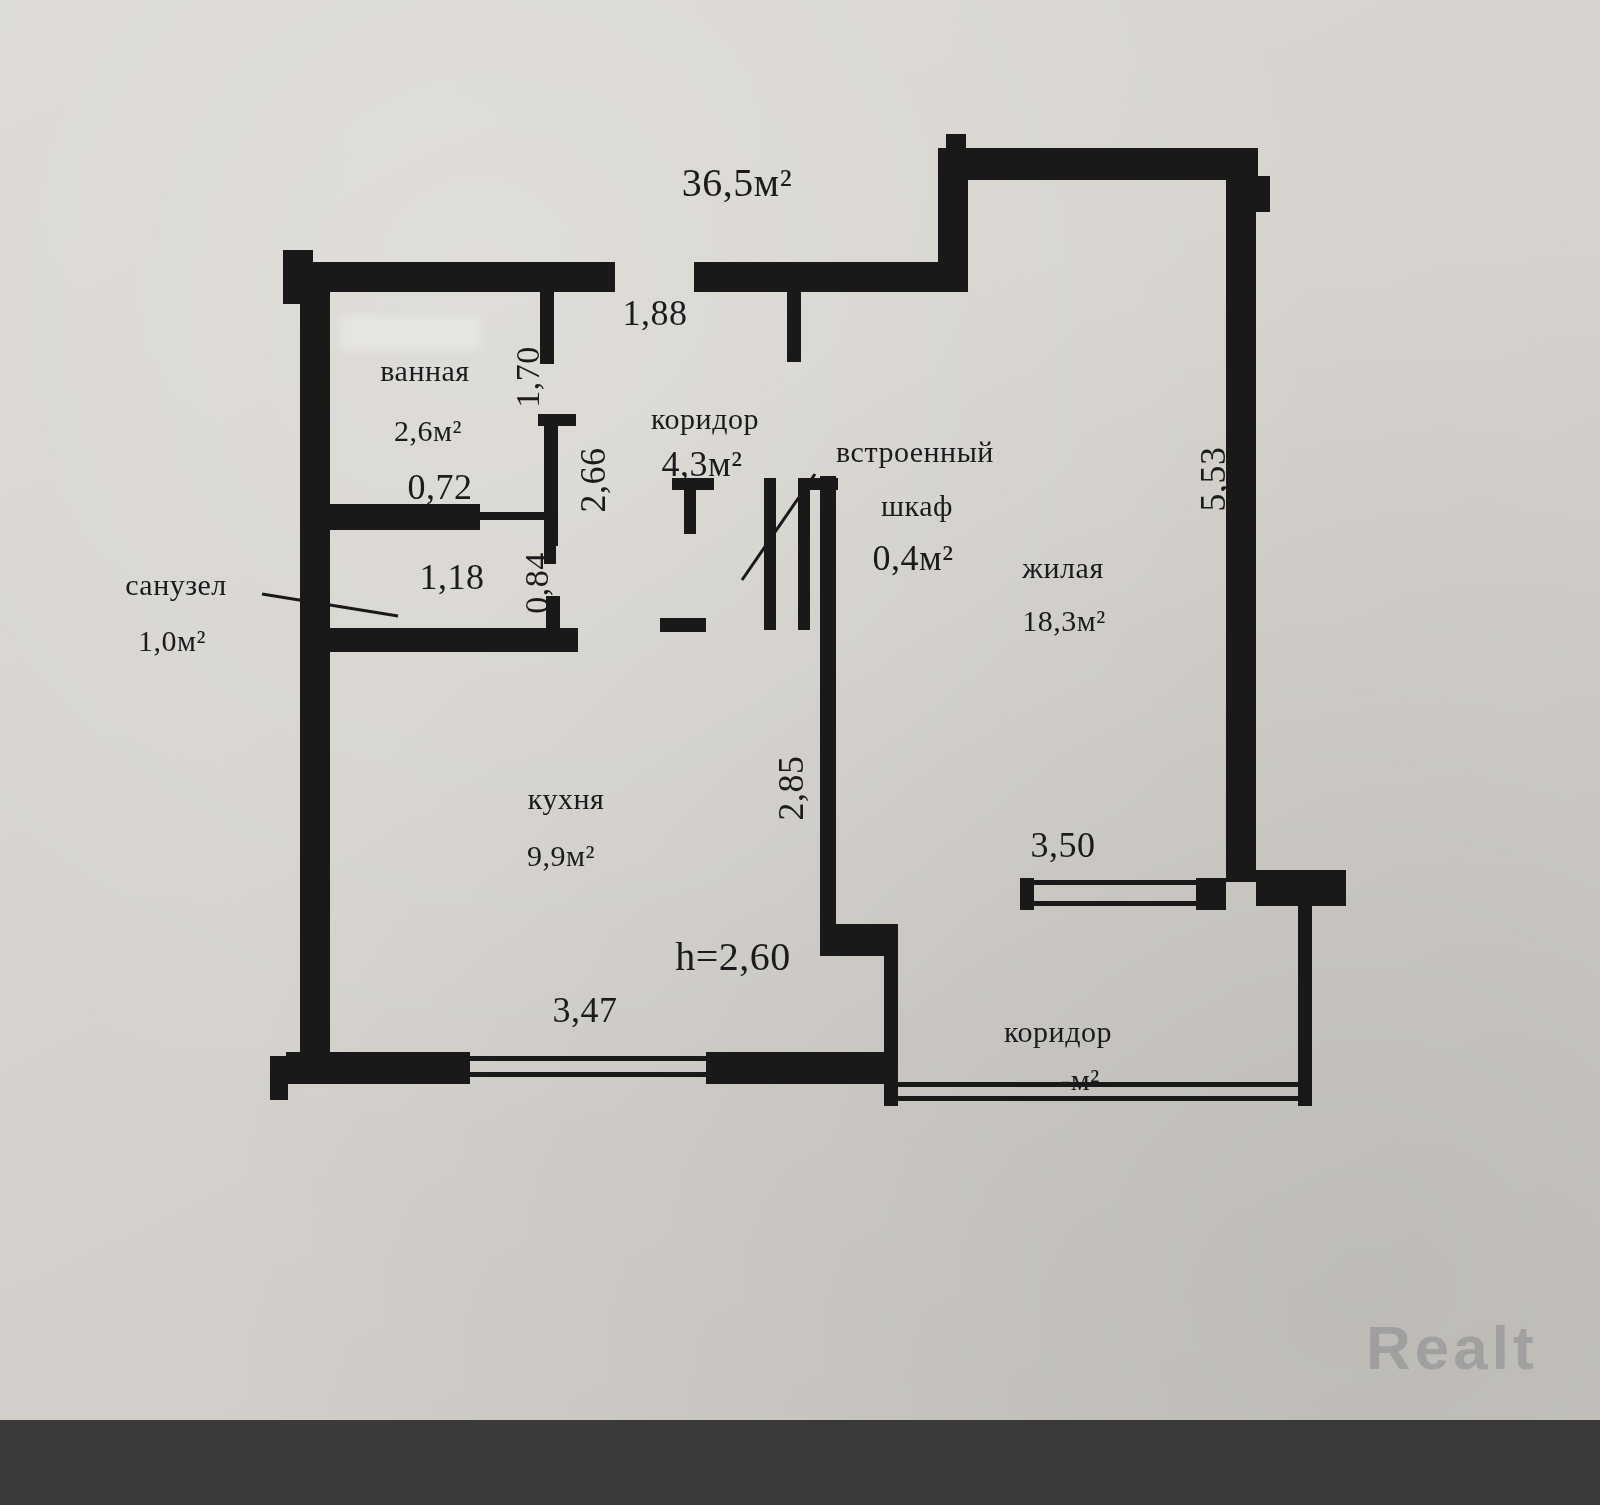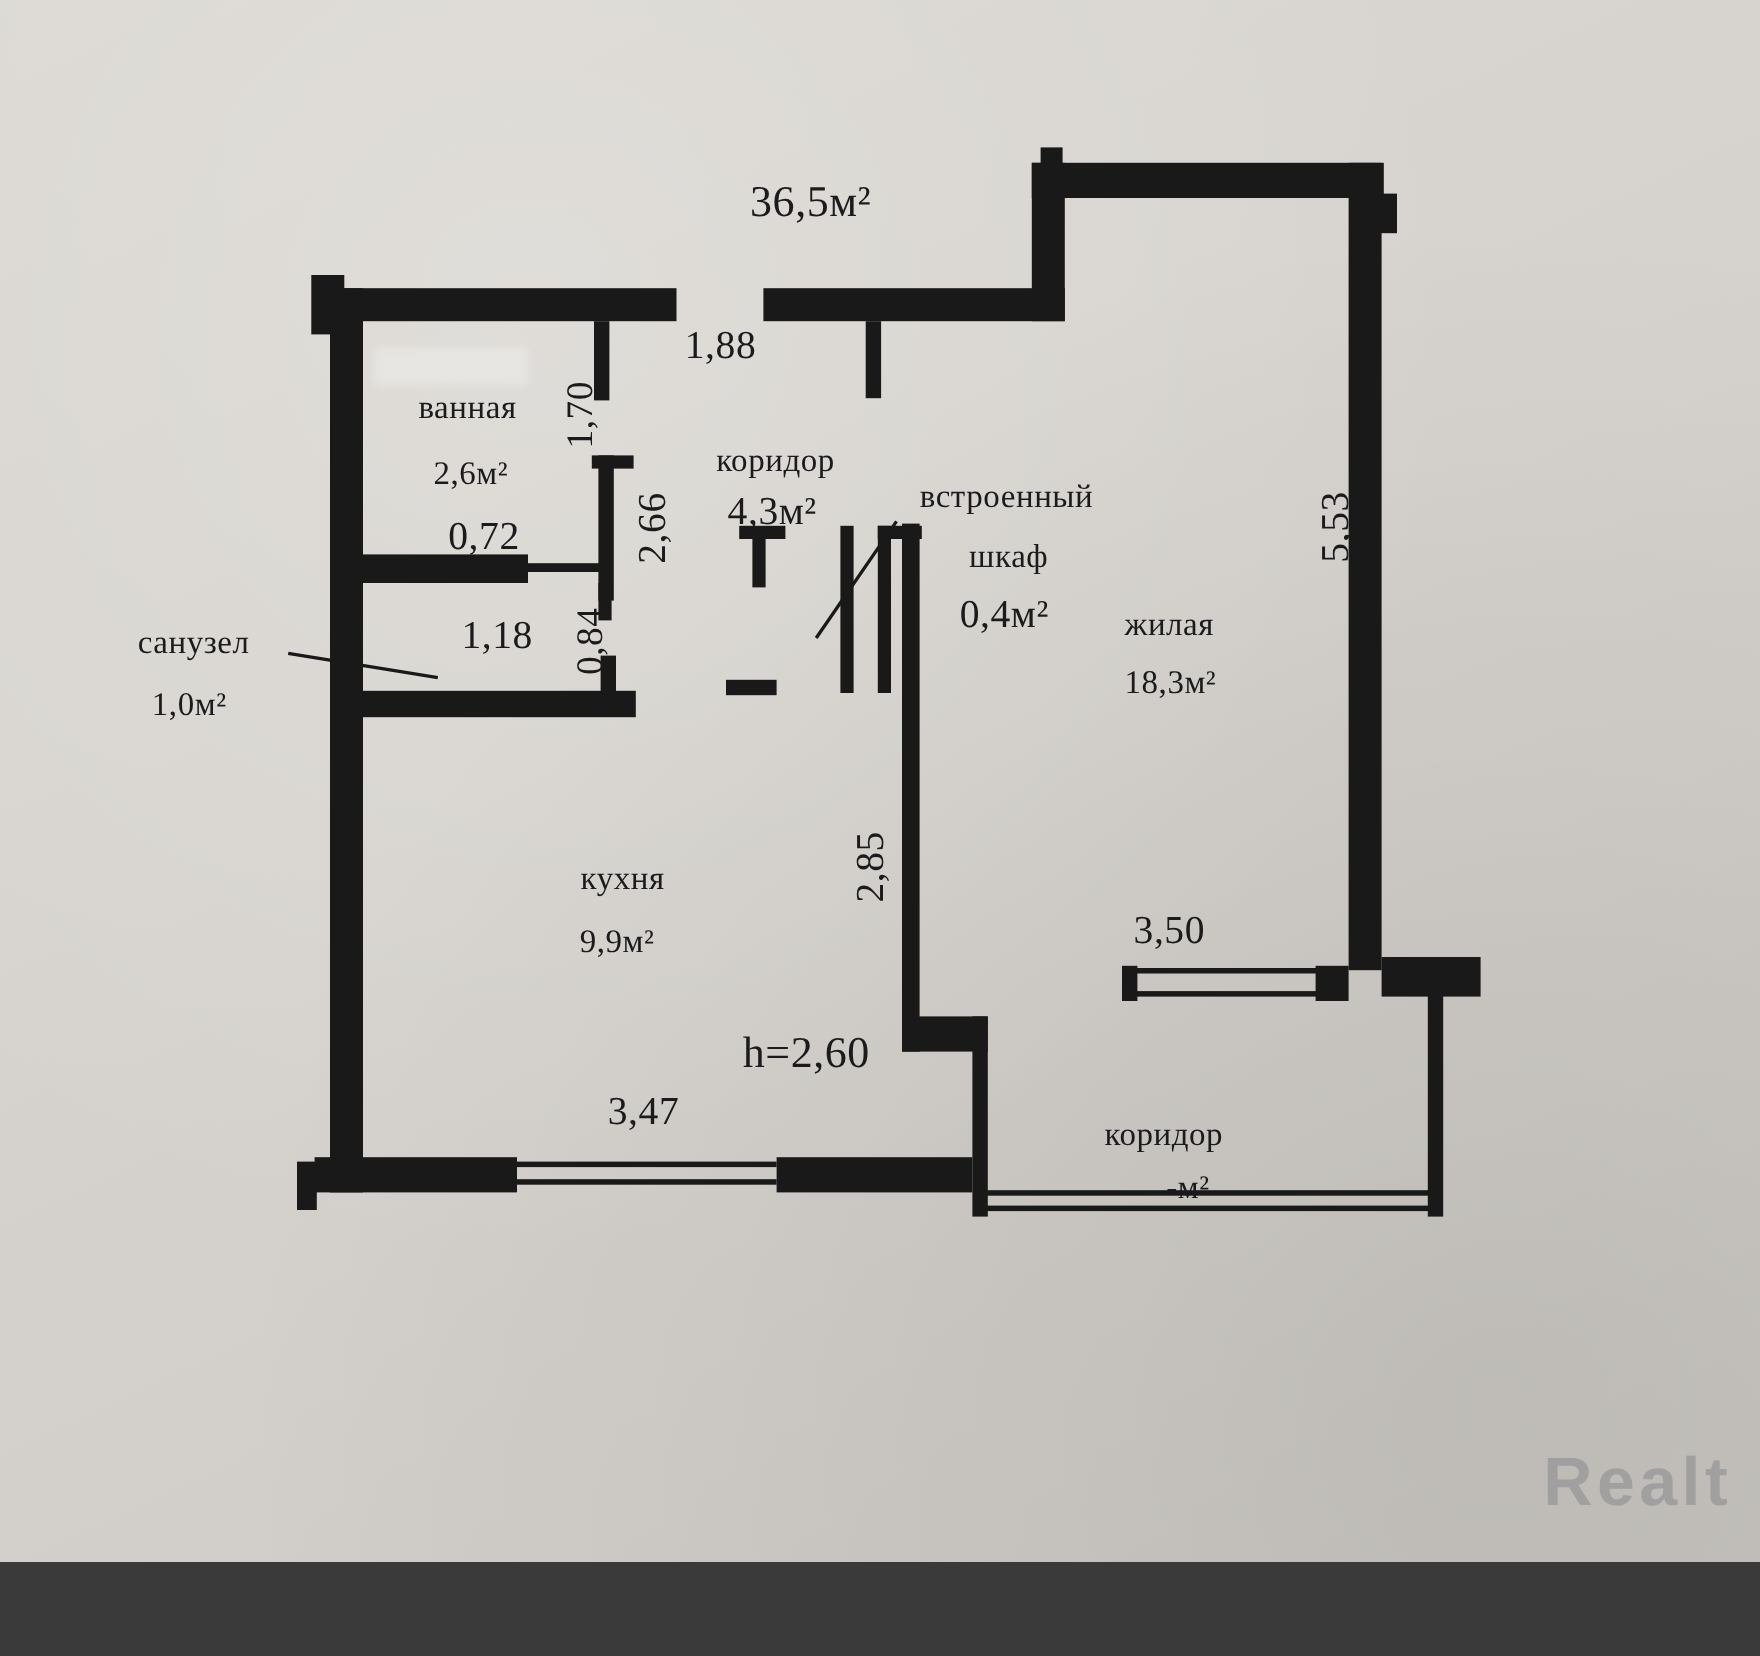--- a/index.html
+++ b/index.html
@@ -33,21 +33,20 @@
   .f36 { font-size:36px; }
   .f34 { font-size:34px; }
   .watermark {
     position:absolute; left:1366px; top:1312px;
     font-family:"Liberation Sans", sans-serif;
     font-weight:800;
     font-size:62px;
     letter-spacing:4px;
     color:#9d9d9e;
     opacity:0.9;
-    margin-left:37px;
   }
 </style>
 </head>
 <body>
 
 <div class="photo">
 
   <div class="smudge"></div>
 
   <svg class="plan-svg" width="1600" height="1505" viewBox="0 0 1600 1505">

